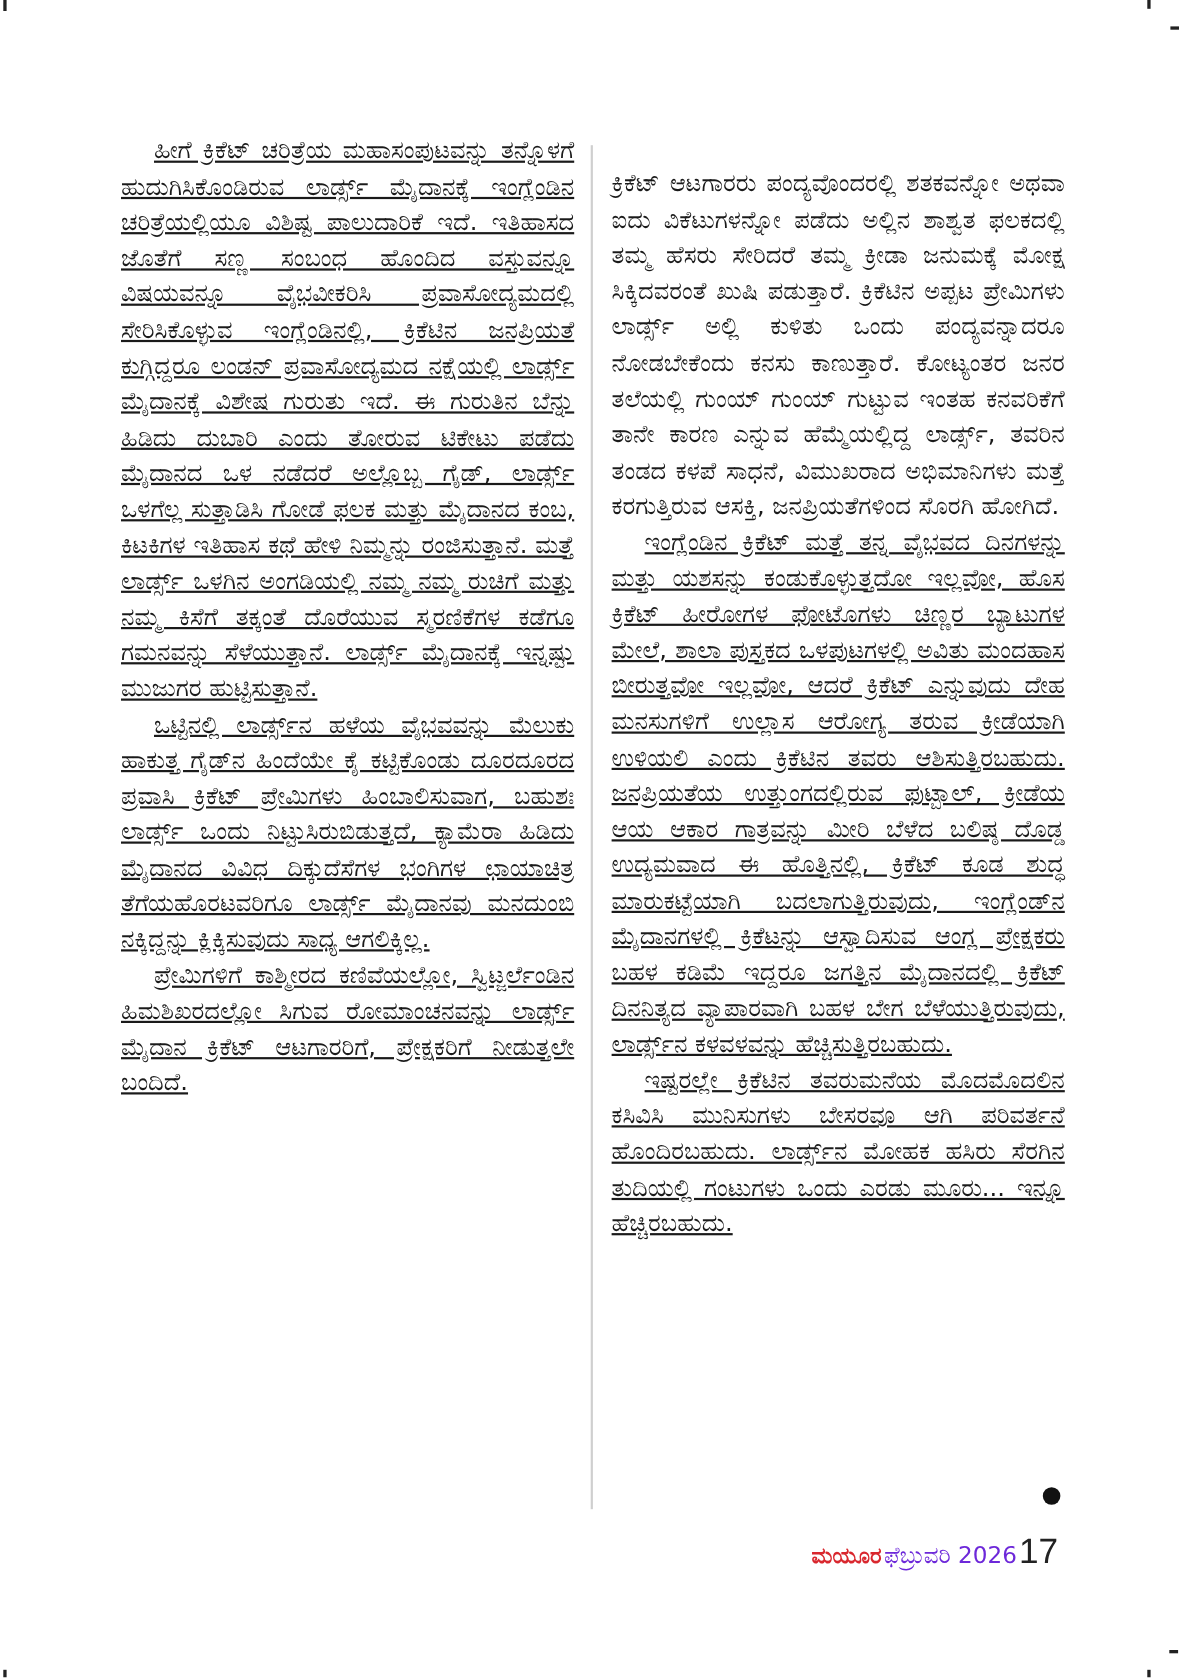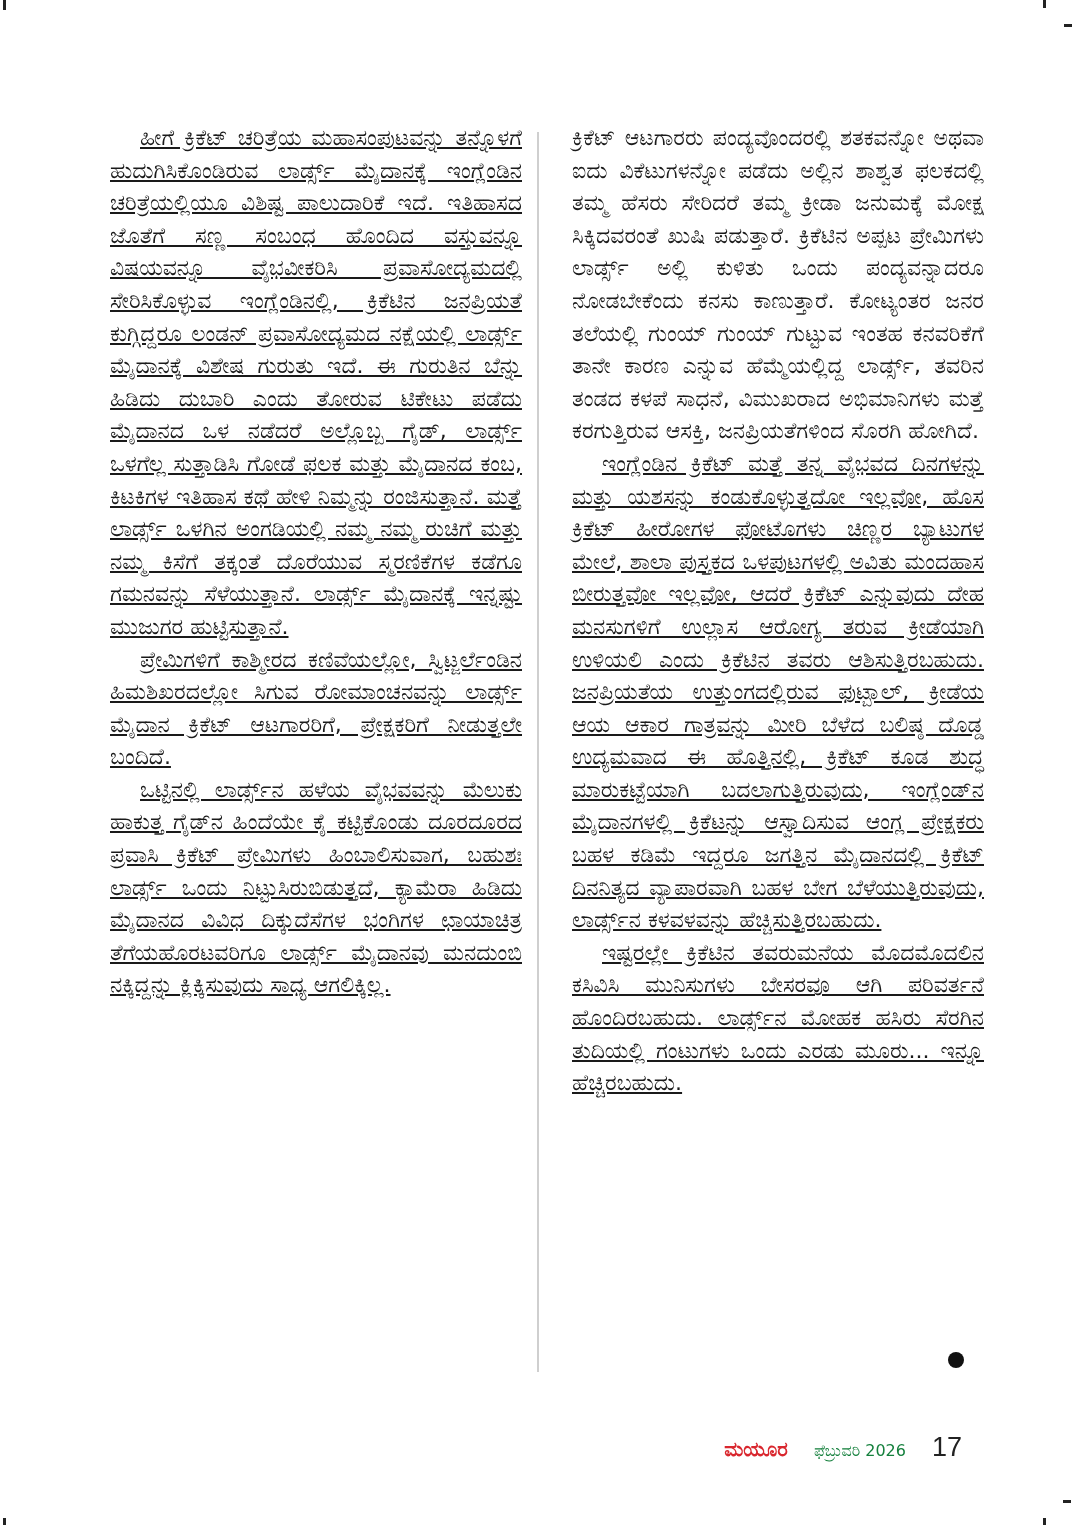--- a/index.html
+++ b/index.html
@@ -2,42 +2,42 @@
 <html><head>
   <meta charset="utf-8">
   <style>
     html, body { margin: 0; padding: 0; background: #ffffff; }
     body { width: 1072px; height: 1525px; position: relative; overflow: hidden; font-family: "DejaVu Sans", sans-serif; color: #1a1a1a; }
     .crop { position: absolute; background: #222; }
     .col { position: absolute; top: 122px; width: 412px; font-size: 22px; line-height: 32.6px; text-align: justify; }
     .col p { margin: 0; text-indent: 0; }
     .col p.indent { text-indent: 30px; text-decoration: underline; }
     #col-left { left: 110px; }
-    #col-right { left: 572px; }
+    #col-right { left: 556px; margin-top: 30px; }
     .divider { position: absolute; left: 537px; top: 132px; width: 2px; height: 1240px; background: #cfcfcf; }
     .end-mark { position: absolute; left: 948px; top: 1352px; width: 16px; height: 16px; border-radius: 50%; background: #111; }
-    .footer { position: absolute; right: 110px; top: 1392px; display: flex; align-items: baseline; gap: 26px; }
+    .footer { position: absolute; right: 110px; top: 1392px; display: flex; align-items: baseline; gap: 2px; }
     .brand { color: #d9272e; font-weight: bold; font-size: 20px; font-family: "DejaVu Sans", sans-serif; }
-    .month { font-size: 16px; color: #15803d; text-align: right; }
-    .page-num { font-size: 27px; color: #222; font-family: "Liberation Sans", sans-serif; margin-top: 40px; }
+    .month { font-size: 21px; color: #6d28d9; text-align: right; }
+    .page-num { font-size: 32px; color: #222; font-family: "Liberation Sans", sans-serif; }
   </style>
 </head>
 <body>
 
 <div class="crop" style="left:3px;top:0;width:3px;height:10px;"></div>
 <div class="crop" style="left:1043px;top:0;width:3px;height:8px;"></div>
 <div class="crop" style="left:1064px;top:24px;width:8px;height:3px;"></div>
 <div class="crop" style="left:1063px;top:1500px;width:8px;height:3px;"></div>
 <div class="crop" style="left:1043px;top:1518px;width:3px;height:7px;"></div>
 <div class="crop" style="left:3px;top:1518px;width:3px;height:7px;"></div>
 
 <div class="col" id="col-left">
   <p class="indent">ಹೀಗೆ ಕ್ರಿಕೆಟ್ ಚರಿತ್ರೆಯ ಮಹಾಸಂಪುಟವನ್ನು ತನ್ನೊಳಗೆ ಹುದುಗಿಸಿಕೊಂಡಿರುವ ಲಾರ್ಡ್ಸ್ ಮೈದಾನಕ್ಕೆ ಇಂಗ್ಲೆಂಡಿನ ಚರಿತ್ರೆಯಲ್ಲಿಯೂ ವಿಶಿಷ್ಟ ಪಾಲುದಾರಿಕೆ ಇದೆ. ಇತಿಹಾಸದ ಜೊತೆಗೆ ಸಣ್ಣ ಸಂಬಂಧ ಹೊಂದಿದ ವಸ್ತುವನ್ನೂ ವಿಷಯವನ್ನೂ ವೈಭವೀಕರಿಸಿ ಪ್ರವಾಸೋದ್ಯಮದಲ್ಲಿ ಸೇರಿಸಿಕೊಳ್ಳುವ ಇಂಗ್ಲೆಂಡಿನಲ್ಲಿ, ಕ್ರಿಕೆಟಿನ ಜನಪ್ರಿಯತೆ ಕುಗ್ಗಿದ್ದರೂ ಲಂಡನ್ ಪ್ರವಾಸೋದ್ಯಮದ ನಕ್ಷೆಯಲ್ಲಿ ಲಾರ್ಡ್ಸ್ ಮೈದಾನಕ್ಕೆ ವಿಶೇಷ ಗುರುತು ಇದೆ. ಈ ಗುರುತಿನ ಬೆನ್ನು ಹಿಡಿದು ದುಬಾರಿ ಎಂದು ತೋರುವ ಟಿಕೇಟು ಪಡೆದು ಮೈದಾನದ ಒಳ ನಡೆದರೆ ಅಲ್ಲೊಬ್ಬ ಗೈಡ್, ಲಾರ್ಡ್ಸ್ ಒಳಗೆಲ್ಲ ಸುತ್ತಾಡಿಸಿ ಗೋಡೆ ಫಲಕ ಮತ್ತು ಮೈದಾನದ ಕಂಬ, ಕಿಟಕಿಗಳ ಇತಿಹಾಸ ಕಥೆ ಹೇಳಿ ನಿಮ್ಮನ್ನು ರಂಜಿಸುತ್ತಾನೆ. ಮತ್ತೆ ಲಾರ್ಡ್ಸ್ ಒಳಗಿನ ಅಂಗಡಿಯಲ್ಲಿ ನಮ್ಮ ನಮ್ಮ ರುಚಿಗೆ ಮತ್ತು ನಮ್ಮ ಕಿಸೆಗೆ ತಕ್ಕಂತೆ ದೊರೆಯುವ ಸ್ಮರಣಿಕೆಗಳ ಕಡೆಗೂ ಗಮನವನ್ನು ಸೆಳೆಯುತ್ತಾನೆ. ಲಾರ್ಡ್ಸ್ ಮೈದಾನಕ್ಕೆ ಇನ್ನಷ್ಟು ಮುಜುಗರ ಹುಟ್ಟಿಸುತ್ತಾನೆ.</p>
+  <p class="indent">ಒಟ್ಟಿನಲ್ಲಿ ಲಾರ್ಡ್ಸ್‌ನ ಹಳೆಯ ವೈಭವವನ್ನು ಮೆಲುಕು ಹಾಕುತ್ತ ಗೈಡ್‌ನ ಹಿಂದೆಯೇ ಕೈ ಕಟ್ಟಿಕೊಂಡು ದೂರದೂರದ ಪ್ರವಾಸಿ ಕ್ರಿಕೆಟ್ ಪ್ರೇಮಿಗಳು ಹಿಂಬಾಲಿಸುವಾಗ, ಬಹುಶಃ ಲಾರ್ಡ್ಸ್ ಒಂದು ನಿಟ್ಟುಸಿರುಬಿಡುತ್ತದೆ, ಕ್ಯಾಮೆರಾ ಹಿಡಿದು ಮೈದಾನದ ವಿವಿಧ ದಿಕ್ಕುದೆಸೆಗಳ ಭಂಗಿಗಳ ಛಾಯಾಚಿತ್ರ ತೆಗೆಯಹೊರಟವರಿಗೂ ಲಾರ್ಡ್ಸ್ ಮೈದಾನವು ಮನದುಂಬಿ ನಕ್ಕಿದ್ದನ್ನು ಕ್ಲಿಕ್ಕಿಸುವುದು ಸಾಧ್ಯ ಆಗಲಿಕ್ಕಿಲ್ಲ.</p>
   <p class="indent">ಪ್ರೇಮಿಗಳಿಗೆ ಕಾಶ್ಮೀರದ ಕಣಿವೆಯಲ್ಲೋ, ಸ್ವಿಟ್ಜರ್ಲೆಂಡಿನ ಹಿಮಶಿಖರದಲ್ಲೋ ಸಿಗುವ ರೋಮಾಂಚನವನ್ನು ಲಾರ್ಡ್ಸ್ ಮೈದಾನ ಕ್ರಿಕೆಟ್ ಆಟಗಾರರಿಗೆ, ಪ್ರೇಕ್ಷಕರಿಗೆ ನೀಡುತ್ತಲೇ ಬಂದಿದೆ.</p>
-  <p class="indent">ಒಟ್ಟಿನಲ್ಲಿ ಲಾರ್ಡ್ಸ್‌ನ ಹಳೆಯ ವೈಭವವನ್ನು ಮೆಲುಕು ಹಾಕುತ್ತ ಗೈಡ್‌ನ ಹಿಂದೆಯೇ ಕೈ ಕಟ್ಟಿಕೊಂಡು ದೂರದೂರದ ಪ್ರವಾಸಿ ಕ್ರಿಕೆಟ್ ಪ್ರೇಮಿಗಳು ಹಿಂಬಾಲಿಸುವಾಗ, ಬಹುಶಃ ಲಾರ್ಡ್ಸ್ ಒಂದು ನಿಟ್ಟುಸಿರುಬಿಡುತ್ತದೆ, ಕ್ಯಾಮೆರಾ ಹಿಡಿದು ಮೈದಾನದ ವಿವಿಧ ದಿಕ್ಕುದೆಸೆಗಳ ಭಂಗಿಗಳ ಛಾಯಾಚಿತ್ರ ತೆಗೆಯಹೊರಟವರಿಗೂ ಲಾರ್ಡ್ಸ್ ಮೈದಾನವು ಮನದುಂಬಿ ನಕ್ಕಿದ್ದನ್ನು ಕ್ಲಿಕ್ಕಿಸುವುದು ಸಾಧ್ಯ ಆಗಲಿಕ್ಕಿಲ್ಲ.</p>
 </div>
 
 <div class="divider"></div>
 
 <div class="col" id="col-right">
   <p>ಕ್ರಿಕೆಟ್ ಆಟಗಾರರು ಪಂದ್ಯವೊಂದರಲ್ಲಿ ಶತಕವನ್ನೋ ಅಥವಾ ಐದು ವಿಕೆಟುಗಳನ್ನೋ ಪಡೆದು ಅಲ್ಲಿನ ಶಾಶ್ವತ ಫಲಕದಲ್ಲಿ ತಮ್ಮ ಹೆಸರು ಸೇರಿದರೆ ತಮ್ಮ ಕ್ರೀಡಾ ಜನುಮಕ್ಕೆ ಮೋಕ್ಷ ಸಿಕ್ಕಿದವರಂತೆ ಖುಷಿ ಪಡುತ್ತಾರೆ. ಕ್ರಿಕೆಟಿನ ಅಪ್ಪಟ ಪ್ರೇಮಿಗಳು ಲಾರ್ಡ್ಸ್ ಅಲ್ಲಿ ಕುಳಿತು ಒಂದು ಪಂದ್ಯವನ್ನಾದರೂ ನೋಡಬೇಕೆಂದು ಕನಸು ಕಾಣುತ್ತಾರೆ. ಕೋಟ್ಯಂತರ ಜನರ ತಲೆಯಲ್ಲಿ ಗುಂಯ್ ಗುಂಯ್ ಗುಟ್ಟುವ ಇಂತಹ ಕನವರಿಕೆಗೆ ತಾನೇ ಕಾರಣ ಎನ್ನುವ ಹೆಮ್ಮೆಯಲ್ಲಿದ್ದ ಲಾರ್ಡ್ಸ್, ತವರಿನ ತಂಡದ ಕಳಪೆ ಸಾಧನೆ, ವಿಮುಖರಾದ ಅಭಿಮಾನಿಗಳು ಮತ್ತೆ ಕರಗುತ್ತಿರುವ ಆಸಕ್ತಿ, ಜನಪ್ರಿಯತೆಗಳಿಂದ ಸೊರಗಿ ಹೋಗಿದೆ.</p>
   <p class="indent">ಇಂಗ್ಲೆಂಡಿನ ಕ್ರಿಕೆಟ್ ಮತ್ತೆ ತನ್ನ ವೈಭವದ ದಿನಗಳನ್ನು ಮತ್ತು ಯಶಸನ್ನು ಕಂಡುಕೊಳ್ಳುತ್ತದೋ ಇಲ್ಲವೋ, ಹೊಸ ಕ್ರಿಕೆಟ್ ಹೀರೋಗಳ ಫೋಟೊಗಳು ಚಿಣ್ಣರ ಬ್ಯಾಟುಗಳ ಮೇಲೆ, ಶಾಲಾ ಪುಸ್ತಕದ ಒಳಪುಟಗಳಲ್ಲಿ ಅವಿತು ಮಂದಹಾಸ ಬೀರುತ್ತವೋ ಇಲ್ಲವೋ, ಆದರೆ ಕ್ರಿಕೆಟ್ ಎನ್ನುವುದು ದೇಹ ಮನಸುಗಳಿಗೆ ಉಲ್ಲಾಸ ಆರೋಗ್ಯ ತರುವ ಕ್ರೀಡೆಯಾಗಿ ಉಳಿಯಲಿ ಎಂದು ಕ್ರಿಕೆಟಿನ ತವರು ಆಶಿಸುತ್ತಿರಬಹುದು. ಜನಪ್ರಿಯತೆಯ ಉತ್ತುಂಗದಲ್ಲಿರುವ ಫುಟ್ಬಾಲ್, ಕ್ರೀಡೆಯ ಆಯ ಆಕಾರ ಗಾತ್ರವನ್ನು ಮೀರಿ ಬೆಳೆದ ಬಲಿಷ್ಠ ದೊಡ್ಡ ಉದ್ಯಮವಾದ ಈ ಹೊತ್ತಿನಲ್ಲಿ, ಕ್ರಿಕೆಟ್ ಕೂಡ ಶುದ್ಧ ಮಾರುಕಟ್ಟೆಯಾಗಿ ಬದಲಾಗುತ್ತಿರುವುದು, ಇಂಗ್ಲೆಂಡ್‌ನ ಮೈದಾನಗಳಲ್ಲಿ ಕ್ರಿಕೆಟನ್ನು ಆಸ್ವಾದಿಸುವ ಆಂಗ್ಲ ಪ್ರೇಕ್ಷಕರು ಬಹಳ ಕಡಿಮೆ ಇದ್ದರೂ ಜಗತ್ತಿನ ಮೈದಾನದಲ್ಲಿ ಕ್ರಿಕೆಟ್ ದಿನನಿತ್ಯದ ವ್ಯಾಪಾರವಾಗಿ ಬಹಳ ಬೇಗ ಬೆಳೆಯುತ್ತಿರುವುದು, ಲಾರ್ಡ್ಸ್‌ನ ಕಳವಳವನ್ನು ಹೆಚ್ಚಿಸುತ್ತಿರಬಹುದು.</p>
   <p class="indent">ಇಷ್ಟರಲ್ಲೇ ಕ್ರಿಕೆಟಿನ ತವರುಮನೆಯ ಮೊದಮೊದಲಿನ ಕಸಿವಿಸಿ ಮುನಿಸುಗಳು ಬೇಸರವೂ ಆಗಿ ಪರಿವರ್ತನೆ ಹೊಂದಿರಬಹುದು. ಲಾರ್ಡ್ಸ್‌ನ ಮೋಹಕ ಹಸಿರು ಸೆರಗಿನ ತುದಿಯಲ್ಲಿ ಗಂಟುಗಳು ಒಂದು ಎರಡು ಮೂರು... ಇನ್ನೂ ಹೆಚ್ಚಿರಬಹುದು.</p>
 </div>
 

